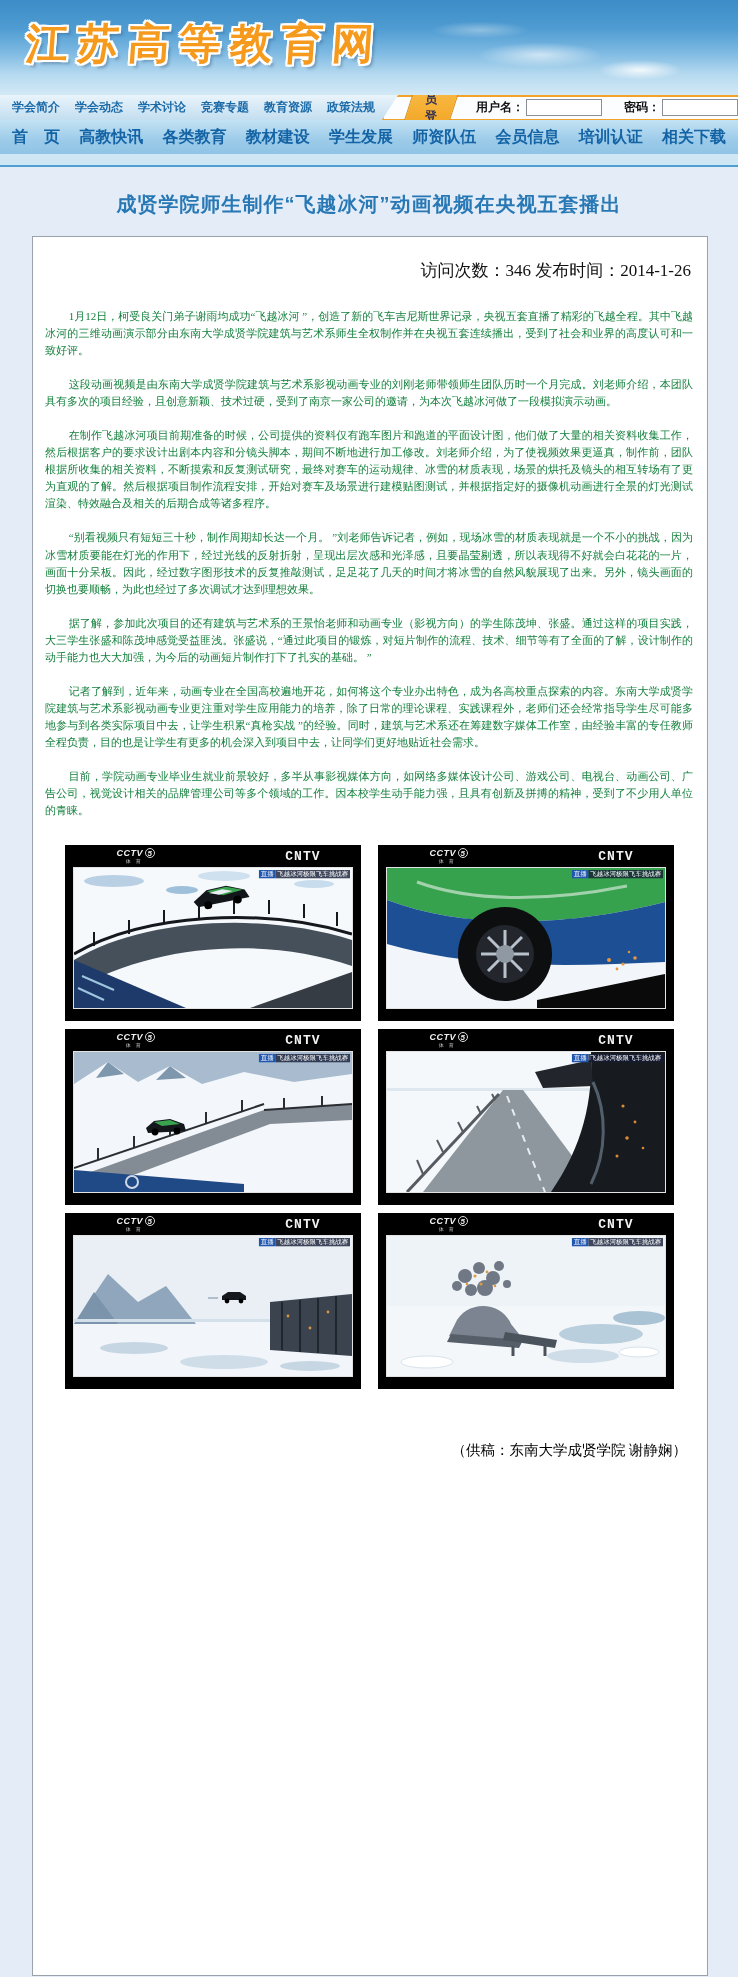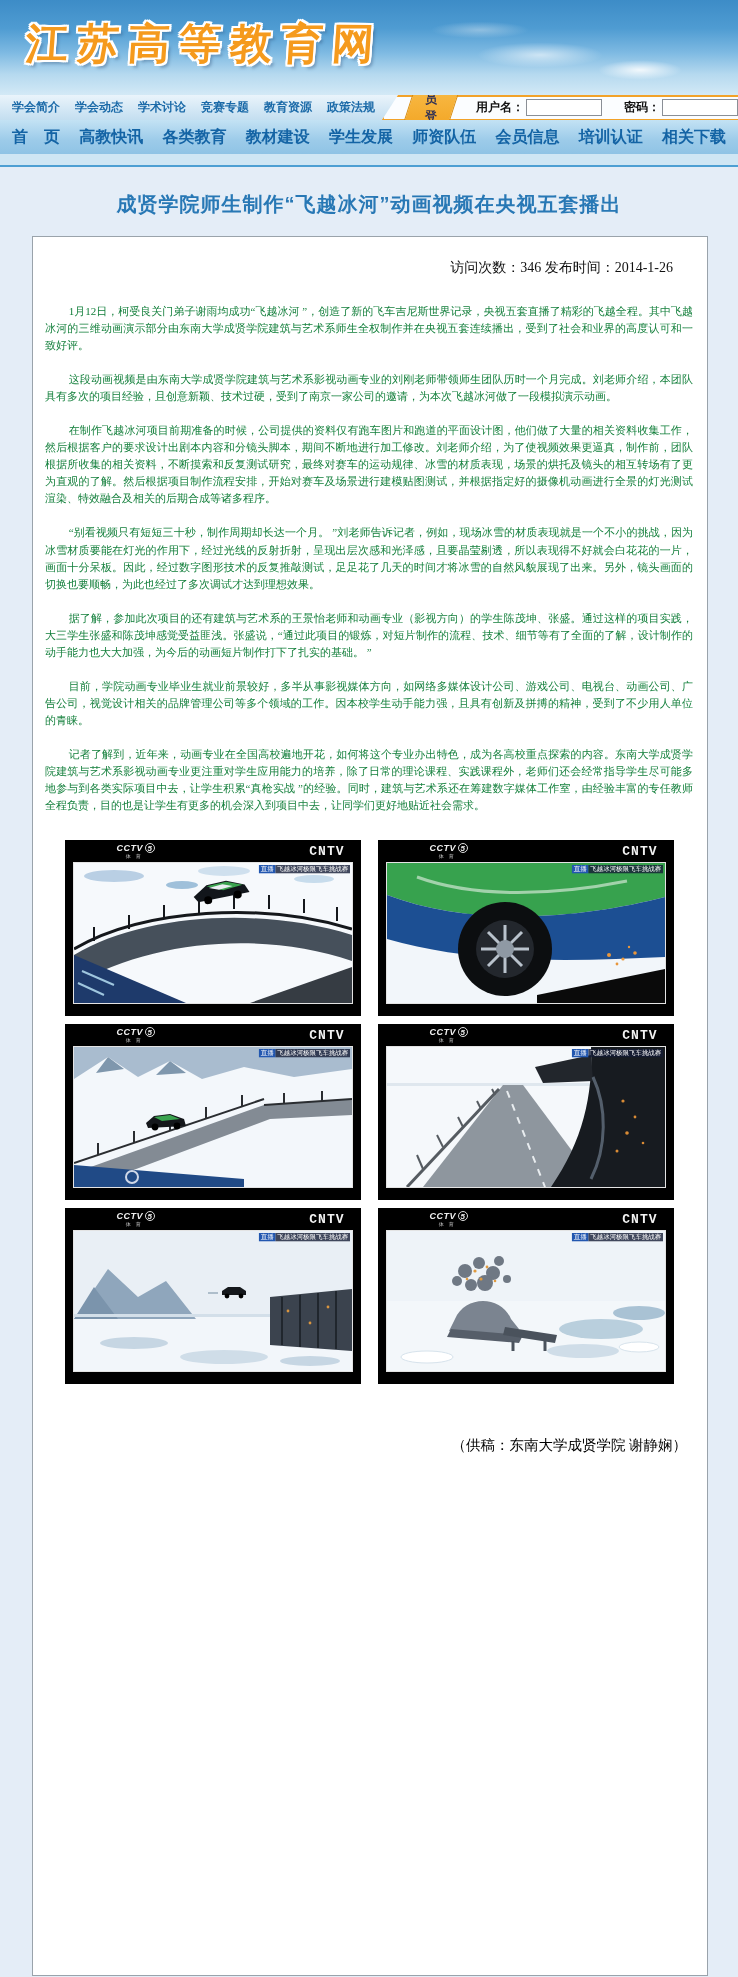--- a/index.html
+++ b/index.html
@@ -63,35 +63,35 @@
   
   .page-title {
     text-align: center; color: #2878b5; font-size: 20px; font-weight: bold;
     padding: 24px 2px 18px; letter-spacing: 1px;
   }
   .content-box {
     margin: 0 30px 0 32px; background: #fff; border: 1px solid #9aa3ab;
     min-height: 1740px; padding: 14px 14px 40px 12px;
     font-family: "Liberation Serif", serif;
   }
-  .meta-line { text-align: right; font-size: 14px; color: #111; margin: 8px 20px 26px 0; }
+  .meta-line { text-align: right; font-size: 17px; color: #111; margin: 8px 2px 26px 0; }
   .article-body p {
     font-size: 11px; line-height: 1.55; color: #15803d;
     text-indent: 2.15em; text-align: justify; margin-bottom: 17px;
   }
   
   .stills-grid {
     margin-top: 26px;
     display: grid; grid-template-columns: repeat(2, 296px);
     gap: 8px 17px; justify-content: center;
   }
   .still { width: 296px; height: 176px; background: #000; position: relative; }
   .still-top {
     height: 22px; display: flex; align-items: center; justify-content: space-between;
-    padding: 0 16px 0 52px; font-family: "Liberation Sans", sans-serif;
+    padding: 0 40px 0 52px; font-family: "Liberation Sans", sans-serif;
   }
   .cctv-logo { display: flex; flex-direction: column; align-items: center; line-height: 1; }
   .cctv-word { color: #efefef; font-weight: bold; font-style: italic; font-size: 9px; letter-spacing: .5px; }
   .cctv-word .c5 { display: inline-block; font-style: italic; margin-left: 2px; border: 1px solid #ddd; border-radius: 50%; width: 10px; height: 10px; font-size: 8px; text-align: center; line-height: 9px; }
   .cctv-sub { color: #cfcfcf; font-size: 5px; letter-spacing: 5px; margin-top: 1px; }
   .cntv-word { color: #f2f2f2; font-weight: bold; font-size: 13px; letter-spacing: 1px; font-family: Liberation Mono, monospace; }
   .screen {
     position: absolute; top: 22px; left: 8px; right: 8px; bottom: 12px;
     background: #fff; border: 1px solid #e3e3e3; overflow: hidden;
   }
@@ -151,22 +151,22 @@
     <span>访问次数：</span><span>346</span>
     <span>发布时间：</span><span>2014-1-26</span>
   </div>
 
   <div class="article-body">
     <p>1月12日，柯受良关门弟子谢雨均成功“飞越冰河 ”，创造了新的飞车吉尼斯世界记录，央视五套直播了精彩的飞越全程。其中飞越冰河的三维动画演示部分由东南大学成贤学院建筑与艺术系师生全权制作并在央视五套连续播出，受到了社会和业界的高度认可和一致好评。</p>
     <p>这段动画视频是由东南大学成贤学院建筑与艺术系影视动画专业的刘刚老师带领师生团队历时一个月完成。刘老师介绍，本团队具有多次的项目经验，且创意新颖、技术过硬，受到了南京一家公司的邀请，为本次飞越冰河做了一段模拟演示动画。</p>
     <p>在制作飞越冰河项目前期准备的时候，公司提供的资料仅有跑车图片和跑道的平面设计图，他们做了大量的相关资料收集工作，然后根据客户的要求设计出剧本内容和分镜头脚本，期间不断地进行加工修改。刘老师介绍，为了使视频效果更逼真，制作前，团队根据所收集的相关资料，不断摸索和反复测试研究，最终对赛车的运动规律、冰雪的材质表现，场景的烘托及镜头的相互转场有了更为直观的了解。然后根据项目制作流程安排，开始对赛车及场景进行建模贴图测试，并根据指定好的摄像机动画进行全景的灯光测试渲染、特效融合及相关的后期合成等诸多程序。</p>
     <p>“别看视频只有短短三十秒，制作周期却长达一个月。 ”刘老师告诉记者，例如，现场冰雪的材质表现就是一个不小的挑战，因为冰雪材质要能在灯光的作用下，经过光线的反射折射，呈现出层次感和光泽感，且要晶莹剔透，所以表现得不好就会白花花的一片，画面十分呆板。因此，经过数字图形技术的反复推敲测试，足足花了几天的时间才将冰雪的自然风貌展现了出来。另外，镜头画面的切换也要顺畅，为此也经过了多次调试才达到理想效果。</p>
     <p>据了解，参加此次项目的还有建筑与艺术系的王景怡老师和动画专业（影视方向）的学生陈茂坤、张盛。通过这样的项目实践，大三学生张盛和陈茂坤感觉受益匪浅。张盛说，“通过此项目的锻炼，对短片制作的流程、技术、细节等有了全面的了解，设计制作的动手能力也大大加强，为今后的动画短片制作打下了扎实的基础。 ”</p>
+    <p>记者了解到，近年来，动画专业在全国高校遍地开花，如何将这个专业办出特色，成为各高校重点探索的内容。东南大学成贤学院建筑与艺术系影视动画专业更注重对学生应用能力的培养，除了日常的理论课程、实践课程外，老师们还会经常指导学生尽可能多地参与到各类实际项目中去，让学生积累“真枪实战 ”的经验。同时，建筑与艺术系还在筹建数字媒体工作室，由经验丰富的专任教师全程负责，目的也是让学生有更多的机会深入到项目中去，让同学们更好地贴近社会需求。</p>
     <p>目前，学院动画专业毕业生就业前景较好，多半从事影视媒体方向，如网络多媒体设计公司、游戏公司、电视台、动画公司、广告公司，视觉设计相关的品牌管理公司等多个领域的工作。因本校学生动手能力强，且具有创新及拼搏的精神，受到了不少用人单位的青睐。</p>
-    <p>记者了解到，近年来，动画专业在全国高校遍地开花，如何将这个专业办出特色，成为各高校重点探索的内容。东南大学成贤学院建筑与艺术系影视动画专业更注重对学生应用能力的培养，除了日常的理论课程、实践课程外，老师们还会经常指导学生尽可能多地参与到各类实际项目中去，让学生积累“真枪实战 ”的经验。同时，建筑与艺术系还在筹建数字媒体工作室，由经验丰富的专任教师全程负责，目的也是让学生有更多的机会深入到项目中去，让同学们更好地贴近社会需求。</p>
   </div>
 
   <div class="stills-grid">
 
     <figure class="still">
       <div class="still-top">
         <span class="cctv-logo">
           <span class="cctv-word"><span>CCTV</span><span class="c5">5</span></span>
           <span class="cctv-sub">体育</span>
         </span>

